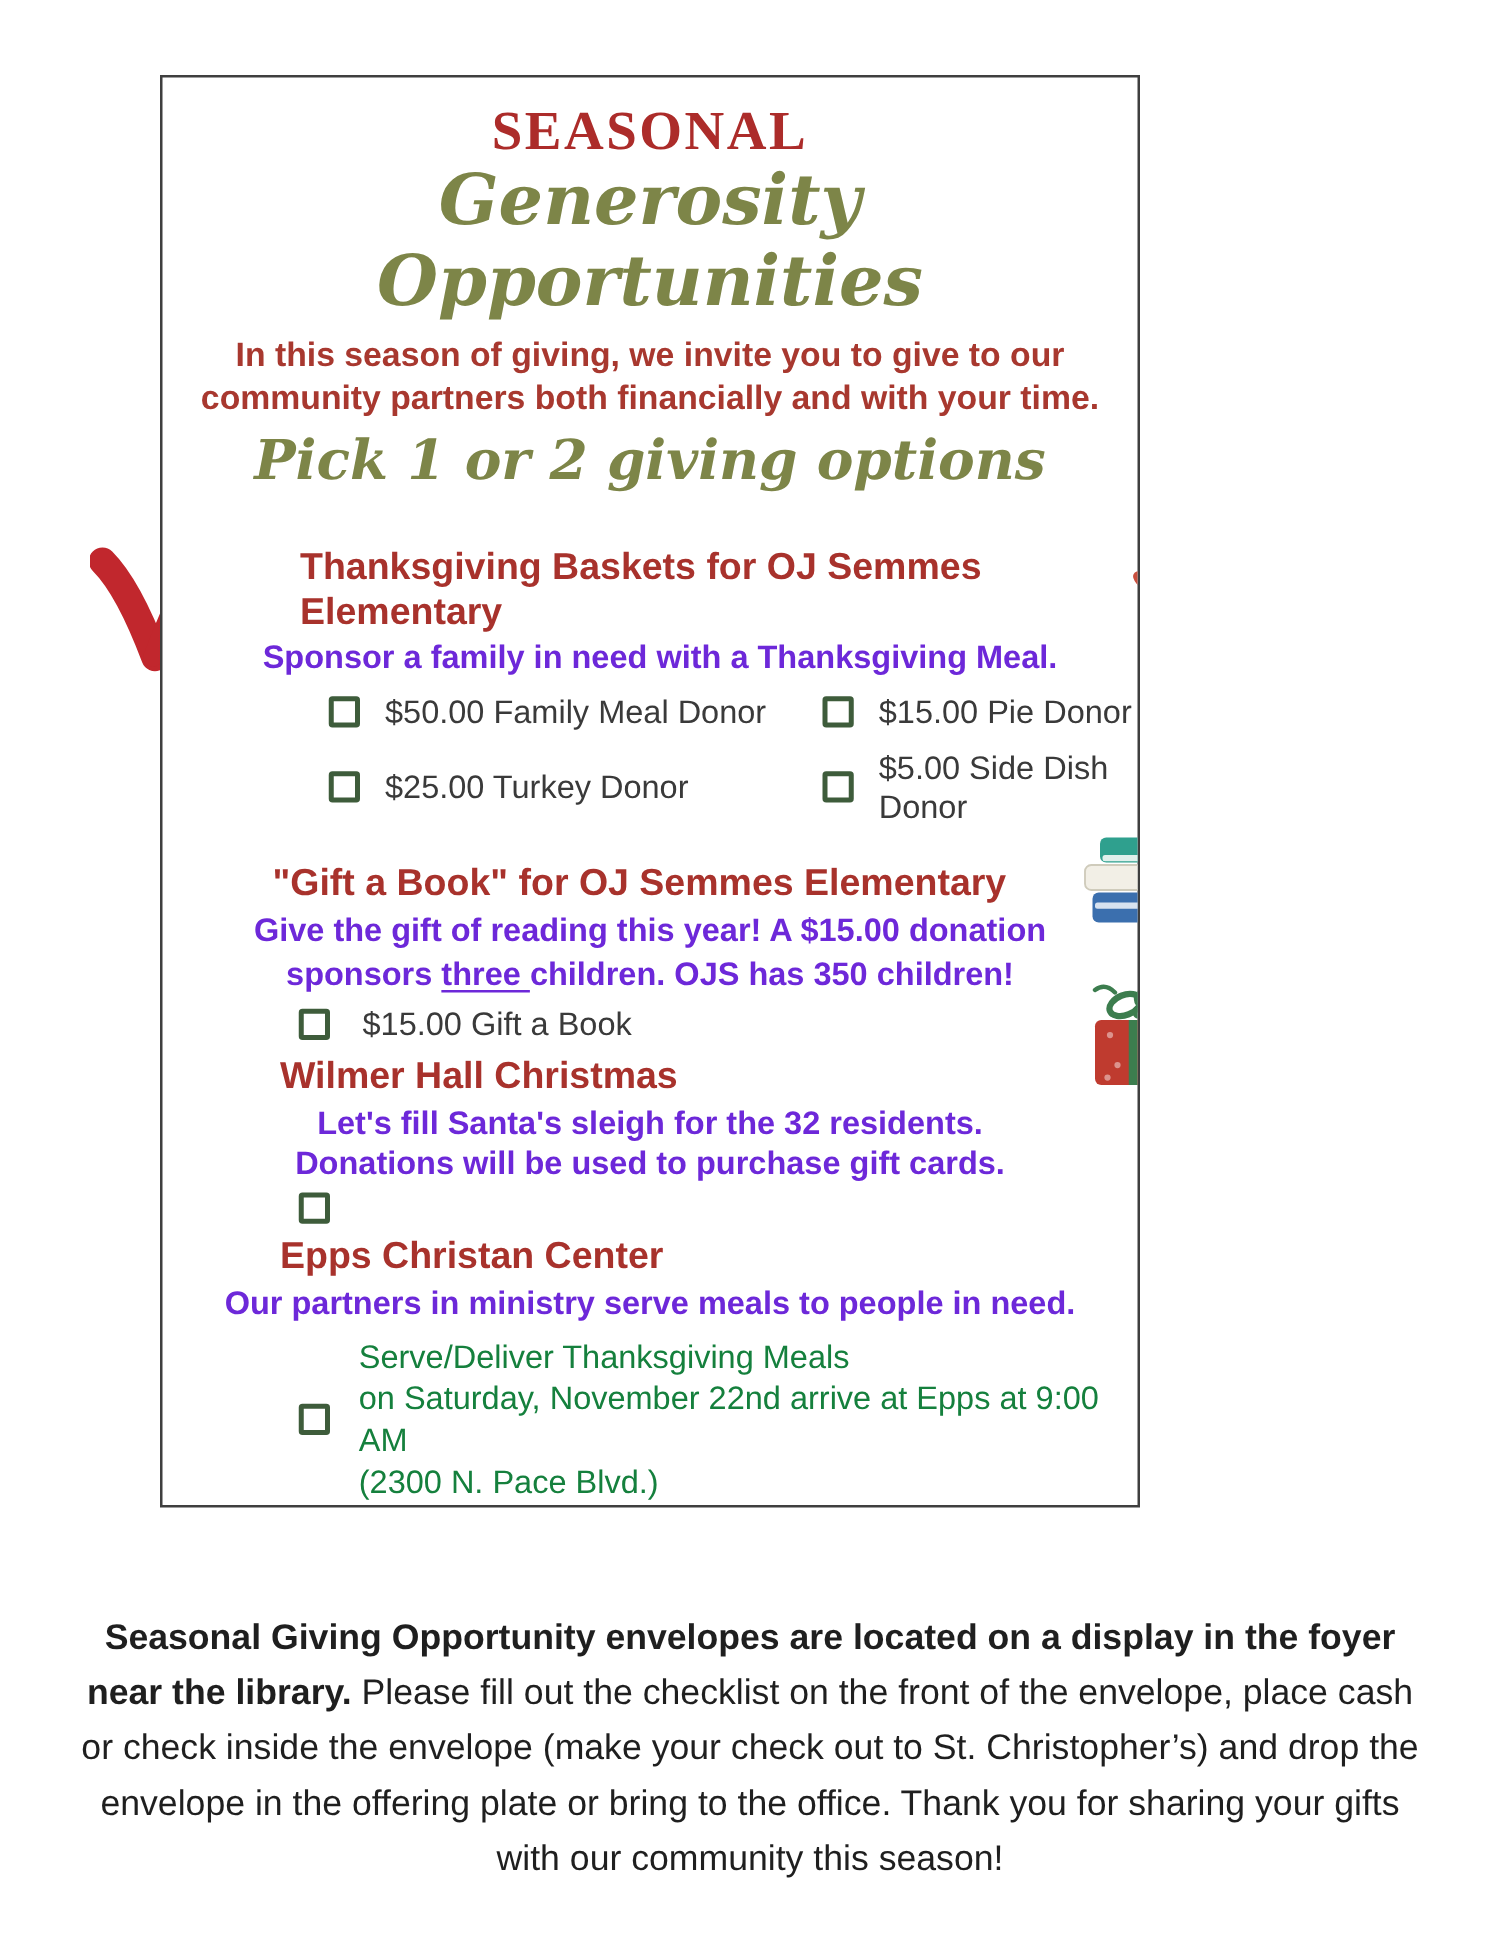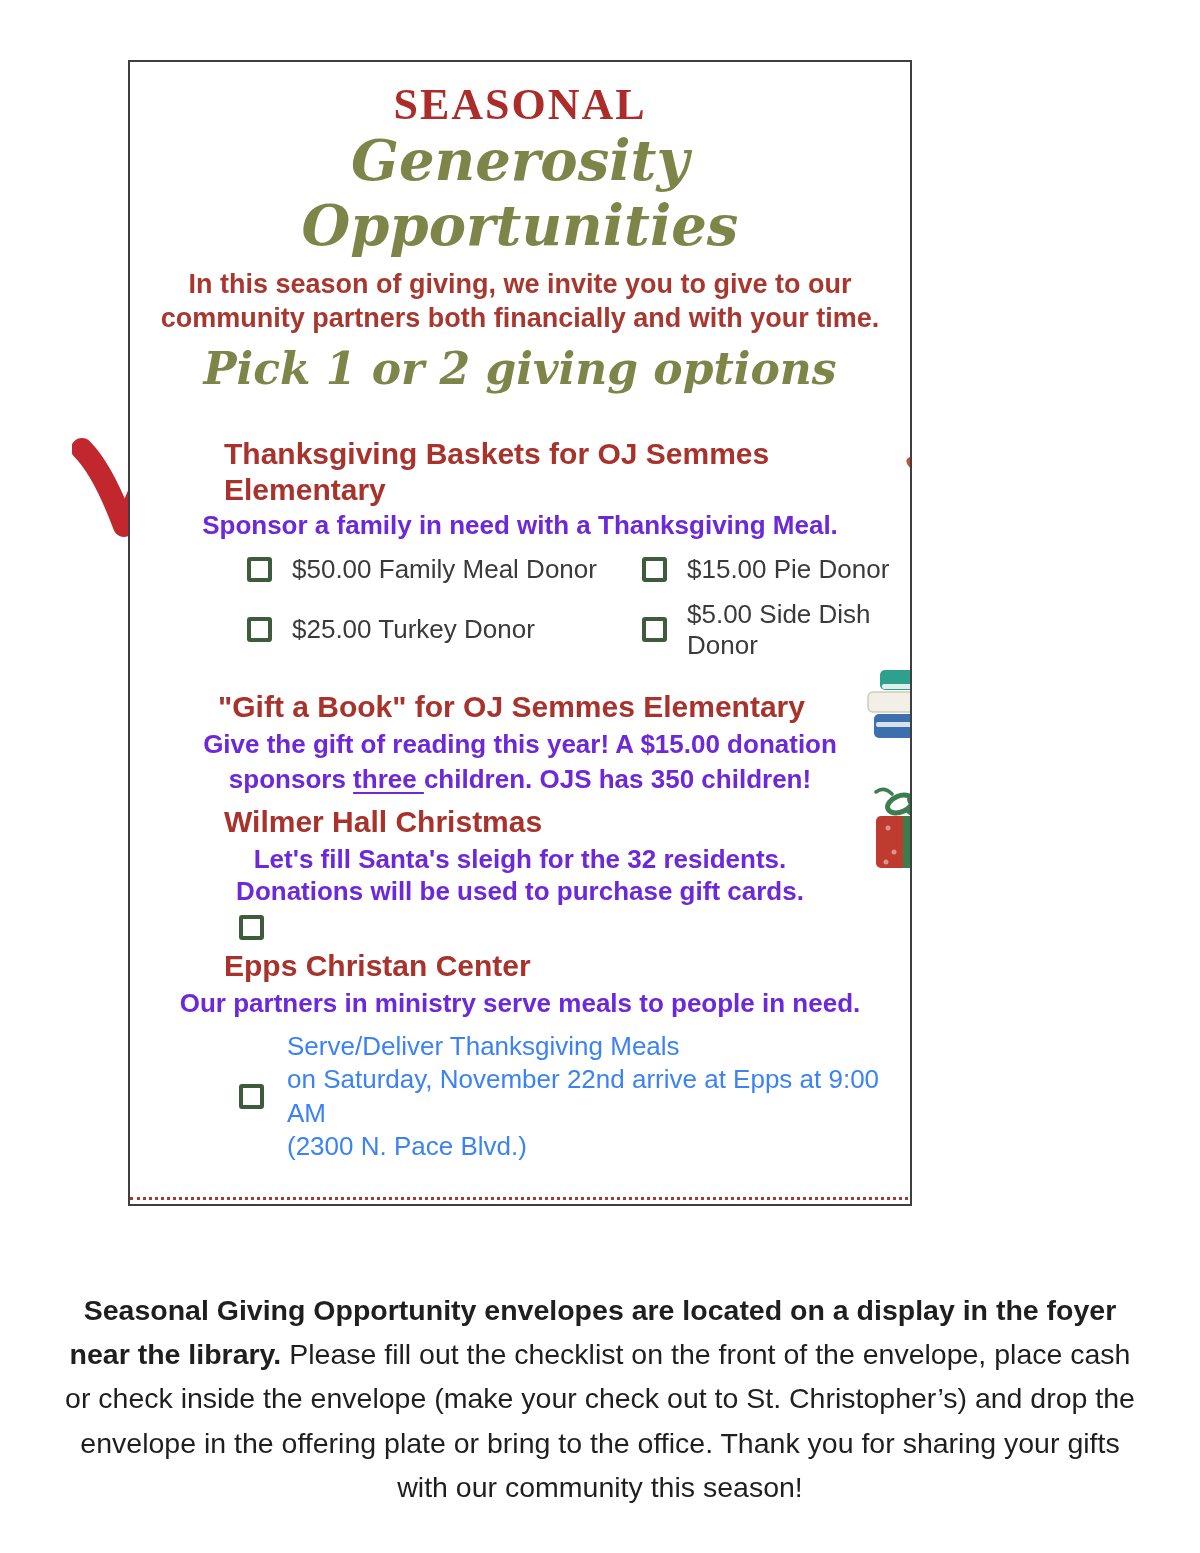--- a/index.html
+++ b/index.html
@@ -21,39 +21,39 @@
   }
   .script { font-family:"DejaVu Serif", serif; font-style:italic; color:#7d8548; font-weight:bold; }
   .script-title { text-align:center; font-size:56px; line-height:1.15; }
   .intro { text-align:center; color:#a8382f; font-weight:bold; font-size:27px; line-height:1.26; margin-top:10px; }
   .pick-line { text-align:center; font-size:44px; margin-top:8px; line-height:1.2; }
 
   .section-title { font-size:30px; font-weight:bold; color:#a8322c; padding-left:94px; line-height:1.2; }
   .green-sub { text-align:center; color:#6d28d9; font-weight:bold; font-size:26px; line-height:1.22; }
   .green-sub u { text-underline-offset:4px; }
 
-  .sec-thanksgiving { margin-top:40px; }
+  .sec-thanksgiving { margin-top:40px;padding-left:16px; }
   .options-grid {
     display:grid; grid-template-columns:395px 1fr; row-gap:14px;
     margin:12px 0 0 117px;
   }
   .opt { display:flex; align-items:center; gap:20px; font-size:26px; color:#3a3a3a; }
   .checkbox {
     width:25px; height:25px; border:4px solid #3e5c3b; border-radius:3px;
     background:#fff; flex:0 0 auto; display:inline-block; cursor:pointer;
   }
 
   .sec-book { margin-top:28px; }
   .sec-book .green-sub { margin-top:4px; }
   .single-opt { display:flex; align-items:center; gap:26px; font-size:26px; color:#3a3a3a; margin:8px 0 0 109px; }
 
   .sec-wilmer { margin-top:8px; }
   .sec-epps { margin-top:8px; }
 
-  .epps-opt { display:flex; align-items:center; gap:23px; margin:10px 0 0 109px; font-size:26px; color:#3b82f6; line-height:1.28; }
+  .epps-opt { display:flex; align-items:center; gap:23px; margin:10px 0 0 109px; font-size:26px; color:#15803d; line-height:1.28; }
 
   .thank-you { text-align:center; font-size:40px; margin-top:24px; line-height:1.2; }
 
   .dotted-line { width:856px; margin:34px auto 8px auto; border-top:3px dotted #a23b31; height:0; }
 
   .deco { position:absolute; }
   .checkmark-wrap { position:absolute; left:72px; top:375px; width:130px; height:168px; }
 
   .footer {
     position:absolute; left:55px; top:1288px; width:1090px;
@@ -106,20 +106,24 @@
           <span class="checkbox"></span>
           <span>$5.00 Side Dish Donor</span>
         </div>
       </div>
     </div>
 
     <div class="sec-book">
       <div class="section-title" style="padding-left:88px;">"Gift a Book" for OJ Semmes Elementary</div>
       <div class="green-sub">Give the gift of reading this year! A $15.00 donation</div>
       <div class="green-sub"><span>sponsors </span><u>three </u><span>children. OJS has 350 children!</span></div>
+      <div class="single-opt">
+        <span class="checkbox"></span>
+        <span>$15.00 Gift a Book</span>
+      </div>
     </div>
 
     <div class="sec-wilmer">
       <div class="section-title">Wilmer Hall Christmas</div>
       <div class="green-sub" style="margin-top:4px;">Let's fill Santa's sleigh for the 32 residents.</div>
       <div class="green-sub">Donations will be used to purchase gift cards.</div>
       <div class="single-opt">
         <span class="checkbox"></span>
       </div>
     </div>

